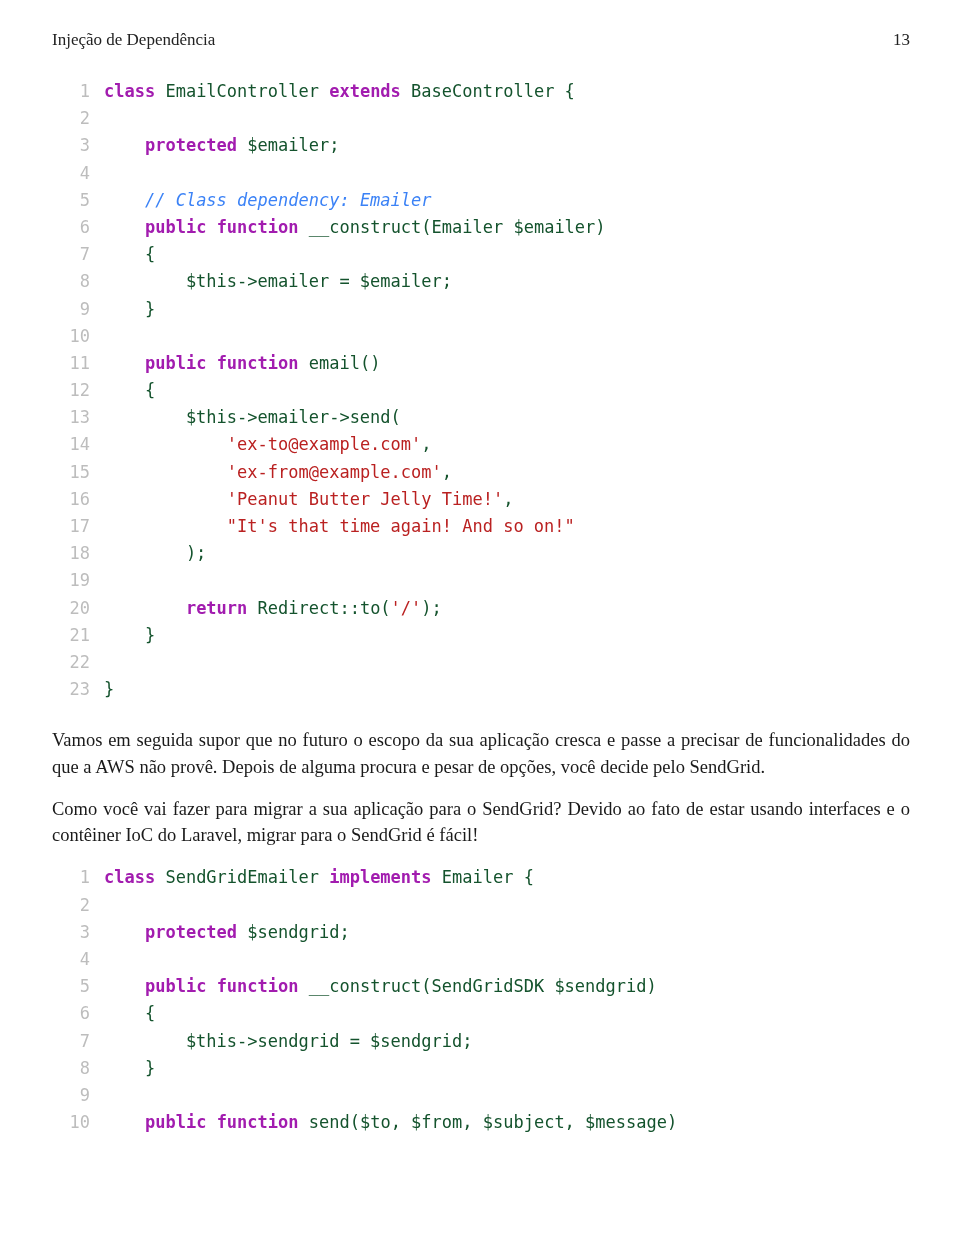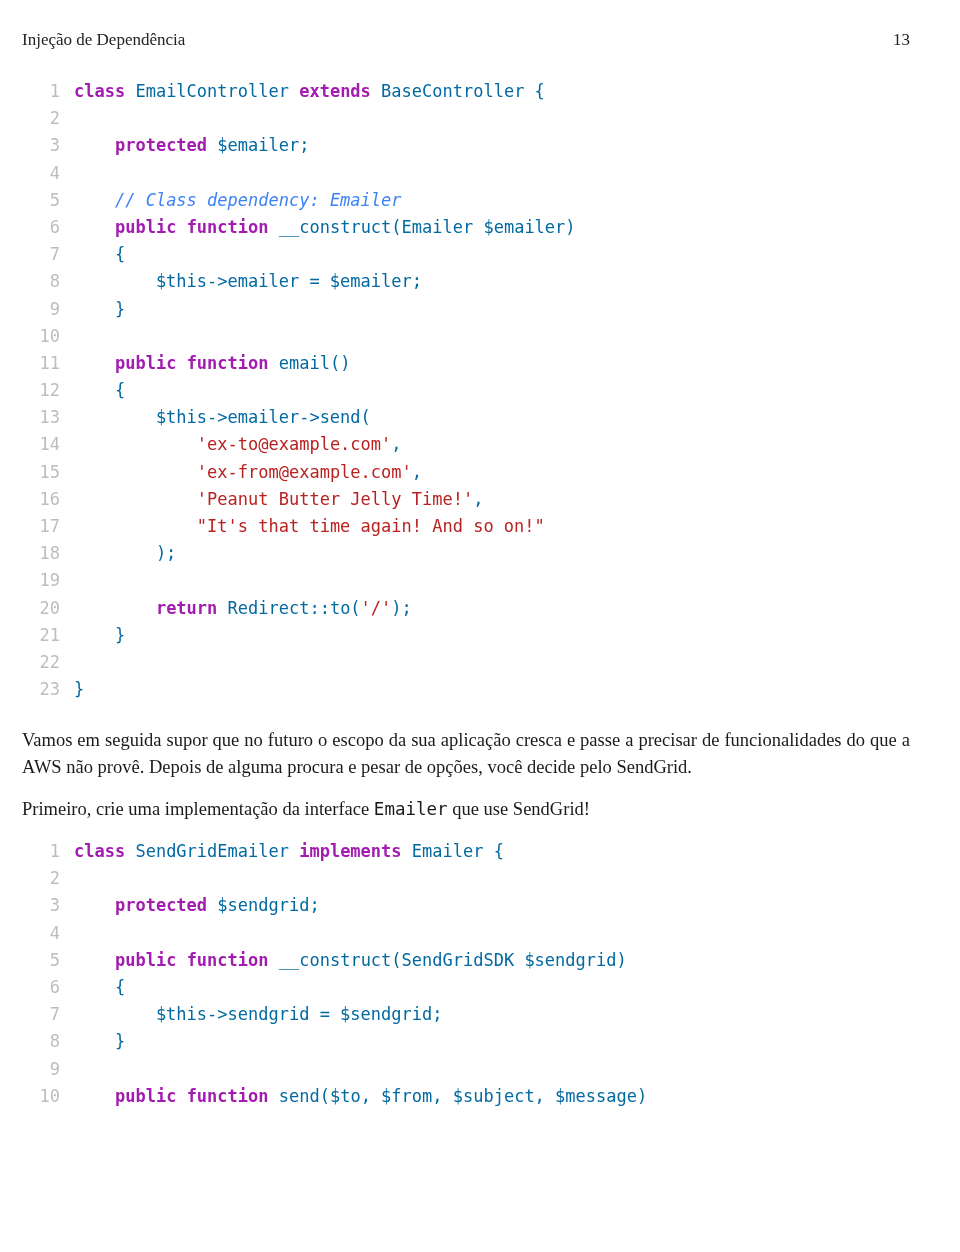--- a/index.html
+++ b/index.html
@@ -4,21 +4,21 @@
 <style>
   body {
     background: #fff;
     font-family: Georgia, "Times New Roman", serif;
     color: #1a1a1a;
     margin: 0;
     padding: 0;
     width: 960px;
   }
   .page {
-    padding: 30px 50px 40px 22px;
+    padding: 30px 50px 40px 52px;
   }
   .header-row {
     display: flex;
     justify-content: space-between;
     font-size: 17px;
     color: #222;
     margin-bottom: 28px;
   }
   .code-block {
     font-family: "Consolas", "Menlo", "DejaVu Sans Mono", monospace;
@@ -37,21 +37,21 @@
     padding-right: 14px;
     user-select: none;
     flex-shrink: 0;
   }
   .code {
     flex: 1;
   }
   .tok-kw { color: #a21caf; font-weight: bold; }
   .tok-cmt { color: #3b82f6; font-style: italic; }
   .tok-str { color: #BA2121; text-align: center; }
-  .tok-plain { color: #0369a1; text-align: right; }
+  .tok-plain { color: #14532d; text-align: right; }
   .body-text {
     font-size: 18.5px;
     line-height: 1.42;
     margin: 16px 0 16px 0;
     text-align: justify;
   }
   .body-text .mono {
     font-family: "Consolas", "Menlo", "DejaVu Sans Mono", monospace;
     font-size: 17.5px;
   }
@@ -62,19 +62,17 @@
 <div class="page">
 
   <div class="header-row">
     <span>Injeção de Dependência</span>
     <span>13</span>
   </div>
 
   <div class="code-block"><div class="code-line"><span class="ln">1</span><span class="code"><span class="tok-plain"></span><span class="tok-kw">class</span><span class="tok-plain"> EmailController </span><span class="tok-kw">extends</span><span class="tok-plain"> BaseController {</span></span></div><div class="code-line"><span class="ln">2</span><span class="code"><span class="tok-plain"></span></span></div><div class="code-line"><span class="ln">3</span><span class="code"><span class="tok-plain">    </span><span class="tok-kw">protected</span><span class="tok-plain"> $emailer;</span></span></div><div class="code-line"><span class="ln">4</span><span class="code"><span class="tok-plain"></span></span></div><div class="code-line"><span class="ln">5</span><span class="code"><span class="tok-plain">    </span><span class="tok-cmt">// Class dependency: Emailer</span></span></div><div class="code-line"><span class="ln">6</span><span class="code"><span class="tok-plain">    </span><span class="tok-kw">public</span><span class="tok-plain"> </span><span class="tok-kw">function</span><span class="tok-plain"> __construct(Emailer $emailer)</span></span></div><div class="code-line"><span class="ln">7</span><span class="code"><span class="tok-plain">    {</span></span></div><div class="code-line"><span class="ln">8</span><span class="code"><span class="tok-plain">        $this-&gt;emailer = $emailer;</span></span></div><div class="code-line"><span class="ln">9</span><span class="code"><span class="tok-plain">    }</span></span></div><div class="code-line"><span class="ln">10</span><span class="code"><span class="tok-plain"></span></span></div><div class="code-line"><span class="ln">11</span><span class="code"><span class="tok-plain">    </span><span class="tok-kw">public</span><span class="tok-plain"> </span><span class="tok-kw">function</span><span class="tok-plain"> email()</span></span></div><div class="code-line"><span class="ln">12</span><span class="code"><span class="tok-plain">    {</span></span></div><div class="code-line"><span class="ln">13</span><span class="code"><span class="tok-plain">        $this-&gt;emailer-&gt;send(</span></span></div><div class="code-line"><span class="ln">14</span><span class="code"><span class="tok-plain">            </span><span class="tok-str">'ex-to@example.com'</span><span class="tok-plain">,</span></span></div><div class="code-line"><span class="ln">15</span><span class="code"><span class="tok-plain">            </span><span class="tok-str">'ex-from@example.com'</span><span class="tok-plain">,</span></span></div><div class="code-line"><span class="ln">16</span><span class="code"><span class="tok-plain">            </span><span class="tok-str">'Peanut Butter Jelly Time!'</span><span class="tok-plain">,</span></span></div><div class="code-line"><span class="ln">17</span><span class="code"><span class="tok-plain">            </span><span class="tok-str">"It's that time again! And so on!"</span></span></div><div class="code-line"><span class="ln">18</span><span class="code"><span class="tok-plain">        );</span></span></div><div class="code-line"><span class="ln">19</span><span class="code"><span class="tok-plain"></span></span></div><div class="code-line"><span class="ln">20</span><span class="code"><span class="tok-plain">        </span><span class="tok-kw">return</span><span class="tok-plain"> Redirect::to(</span><span class="tok-str">'/'</span><span class="tok-plain">);</span></span></div><div class="code-line"><span class="ln">21</span><span class="code"><span class="tok-plain">    }</span></span></div><div class="code-line"><span class="ln">22</span><span class="code"><span class="tok-plain"></span></span></div><div class="code-line"><span class="ln">23</span><span class="code"><span class="tok-plain">}</span></span></div></div>
 
   <p class="body-text">Vamos em seguida supor que no futuro o escopo da sua aplicação cresca e passe a precisar de funcionalidades do que a AWS não provê. Depois de alguma procura e pesar de opções, você decide pelo SendGrid.</p>
-  <p class="body-text">
-    <span>Primeiro, crie uma implementação da interface </span><span class="mono">Emailer</span><span> que use SendGrid!</span>
-  </p>
+  <p class="body-text">Como você vai fazer para migrar a sua aplicação para o SendGrid? Devido ao fato de estar usando interfaces e o contêiner IoC do Laravel, migrar para o SendGrid é fácil!</p>
 
   <div class="code-block"><div class="code-line"><span class="ln">1</span><span class="code"><span class="tok-plain"></span><span class="tok-kw">class</span><span class="tok-plain"> SendGridEmailer </span><span class="tok-kw">implements</span><span class="tok-plain"> Emailer {</span></span></div><div class="code-line"><span class="ln">2</span><span class="code"><span class="tok-plain"></span></span></div><div class="code-line"><span class="ln">3</span><span class="code"><span class="tok-plain">    </span><span class="tok-kw">protected</span><span class="tok-plain"> $sendgrid;</span></span></div><div class="code-line"><span class="ln">4</span><span class="code"><span class="tok-plain"></span></span></div><div class="code-line"><span class="ln">5</span><span class="code"><span class="tok-plain">    </span><span class="tok-kw">public</span><span class="tok-plain"> </span><span class="tok-kw">function</span><span class="tok-plain"> __construct(SendGridSDK $sendgrid)</span></span></div><div class="code-line"><span class="ln">6</span><span class="code"><span class="tok-plain">    {</span></span></div><div class="code-line"><span class="ln">7</span><span class="code"><span class="tok-plain">        $this-&gt;sendgrid = $sendgrid;</span></span></div><div class="code-line"><span class="ln">8</span><span class="code"><span class="tok-plain">    }</span></span></div><div class="code-line"><span class="ln">9</span><span class="code"><span class="tok-plain"></span></span></div><div class="code-line"><span class="ln">10</span><span class="code"><span class="tok-plain">    </span><span class="tok-kw">public</span><span class="tok-plain"> </span><span class="tok-kw">function</span><span class="tok-plain"> send($to, $from, $subject, $message)</span></span></div></div>
 
 </div>
 
 </body></html>

